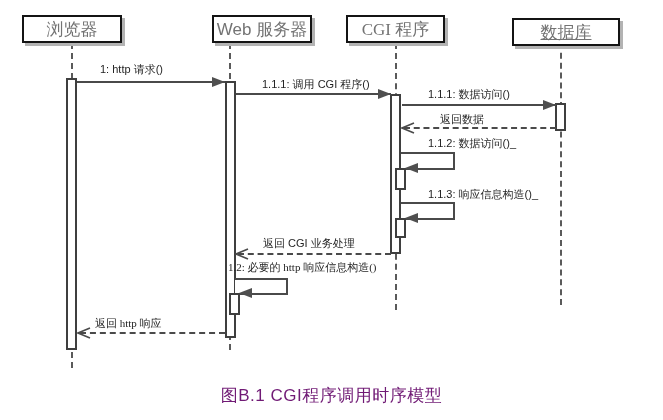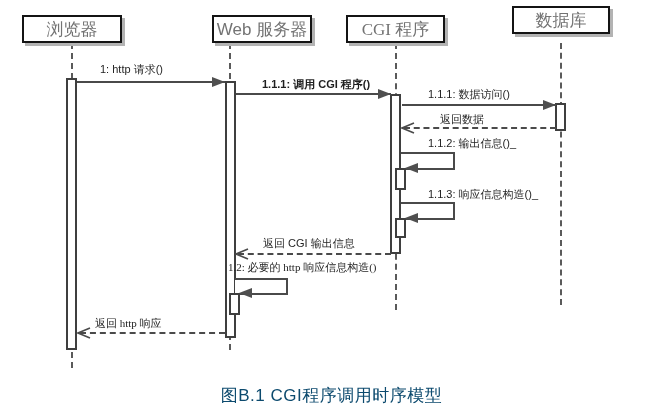--- a/index.html
+++ b/index.html
@@ -34,21 +34,21 @@
     border-top:5px solid transparent;border-bottom:5px solid transparent;
     border-right:13px solid #4f4f4f;
   }
   .openhead{position:absolute;width:14px;height:12px;}
   .mlabel{
     position:absolute;font-size:11px;color:#1f1f1f;white-space:nowrap;
     line-height:14px;
   }
   .caption{
     position:absolute;left:0;top:384px;width:663px;text-align:center;
-    font-size:17px;color:#0c4a6e;letter-spacing:0.5px;
+    font-size:17px;color:#701a75;letter-spacing:0.5px;
   }
 </style>
 </head>
 <body>
 
 <div id="stage">
 
   <div class="lifeline" style="left:71px;top:43px;height:325px;"></div>
   <div class="lifeline" style="left:229px;top:43px;height:307px;"></div>
   <div class="lifeline" style="left:395px;top:43px;height:267px;"></div>
@@ -56,62 +56,62 @@
 
   <div class="actor-box" style="left:22px;top:15px;width:100px;">
     <span>浏览器</span>
   </div>
   <div class="actor-box" style="left:180px;top:15px;width:100px;margin-left:32px;">
     <span>Web 服务器</span>
   </div>
   <div class="actor-box" style="left:346px;top:15px;width:99px;font-family:Liberation Serif, serif;">
     <span>CGI 程序</span>
   </div>
-  <div class="actor-box" style="left:512px;top:6px;width:98px;">
+  <div class="actor-box" style="left:512px;top:18px;width:108px;text-decoration:underline;">
     <span>数据库</span>
   </div>
 
   <div class="activation" style="left:66px;top:78px;height:272px;"></div>
   <div class="activation" style="left:225px;top:81px;height:257px;"></div>
   <div class="activation" style="left:390px;top:94px;height:160px;"></div>
   <div class="activation" style="left:555px;top:103px;height:28px;"></div>
 
   <div class="mline" style="left:77px;top:81px;width:148px;"></div>
   <div class="tri-right" style="left:212px;top:77px;"></div>
   <div class="mlabel" style="left:100px;top:62px;">1: http 请求()</div>
 
   <div class="mline" style="left:236px;top:93px;width:155px;"></div>
   <div class="tri-right" style="left:378px;top:89px;"></div>
-  <div class="mlabel" style="left:262px;top:77px;font-weight:bold;">1.1.1: 调用 CGI 程序()</div>
+  <div class="mlabel" style="left:262px;top:77px;">1.1.1: 调用 CGI 程序()</div>
 
   <div class="mline" style="left:402px;top:104px;width:154px;"></div>
   <div class="tri-right" style="left:543px;top:100px;"></div>
   <div class="mlabel" style="left:428px;top:87px;">1.1.1: 数据访问()</div>
 
   <div class="mline dashed" style="left:404px;top:127px;width:152px;"></div>
   <svg class="openhead" style="left:401px;top:122px;" viewBox="0 0 14 12">
     <path d="M13 1 L1 6 L13 11" fill="none" stroke="#4a4a4a" stroke-width="1.6"></path>
   </svg>
   <div class="mlabel" style="left:440px;top:112px;">返回数据</div>
 
-  <div class="mlabel" style="left:428px;top:136px;">1.1.2: 输出信息()_</div>
+  <div class="mlabel" style="left:428px;top:136px;">1.1.2: 数据访问()_</div>
   <div class="loop" style="left:401px;top:152px;width:54px;height:18px;"></div>
   <div class="activation" style="left:395px;top:168px;height:22px;"></div>
   <div class="tri-left" style="left:405px;top:163px;"></div>
 
   <div class="mlabel" style="left:428px;top:187px;">1.1.3: 响应信息构造()_</div>
   <div class="loop" style="left:401px;top:202px;width:54px;height:18px;"></div>
   <div class="activation" style="left:395px;top:218px;height:20px;"></div>
   <div class="tri-left" style="left:405px;top:213px;"></div>
 
   <div class="mline dashed" style="left:238px;top:253px;width:153px;"></div>
   <svg class="openhead" style="left:235px;top:248px;" viewBox="0 0 14 12">
     <path d="M13 1 L1 6 L13 11" fill="none" stroke="#4a4a4a" stroke-width="1.6"></path>
   </svg>
-  <div class="mlabel" style="left:263px;top:236px;">返回 CGI 输出信息</div>
+  <div class="mlabel" style="left:263px;top:236px;">返回 CGI 业务处理</div>
 
   <div class="mlabel" style="left:228px;top:260px;font-family:Liberation Serif, serif;">1.2: 必要的 http 响应信息构造()</div>
   <div class="loop" style="left:235px;top:278px;width:53px;height:17px;"></div>
   <div class="activation" style="left:229px;top:293px;height:22px;"></div>
   <div class="tri-left" style="left:239px;top:288px;"></div>
 
   <div class="mline dashed" style="left:80px;top:332px;width:145px;"></div>
   <svg class="openhead" style="left:77px;top:327px;" viewBox="0 0 14 12">
     <path d="M13 1 L1 6 L13 11" fill="none" stroke="#4a4a4a" stroke-width="1.6"></path>
   </svg>

